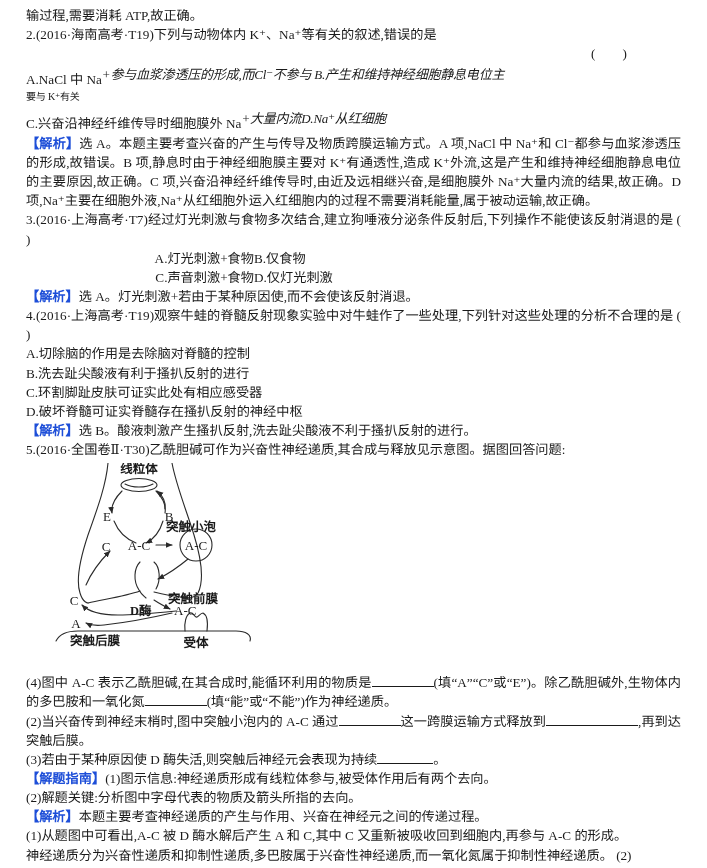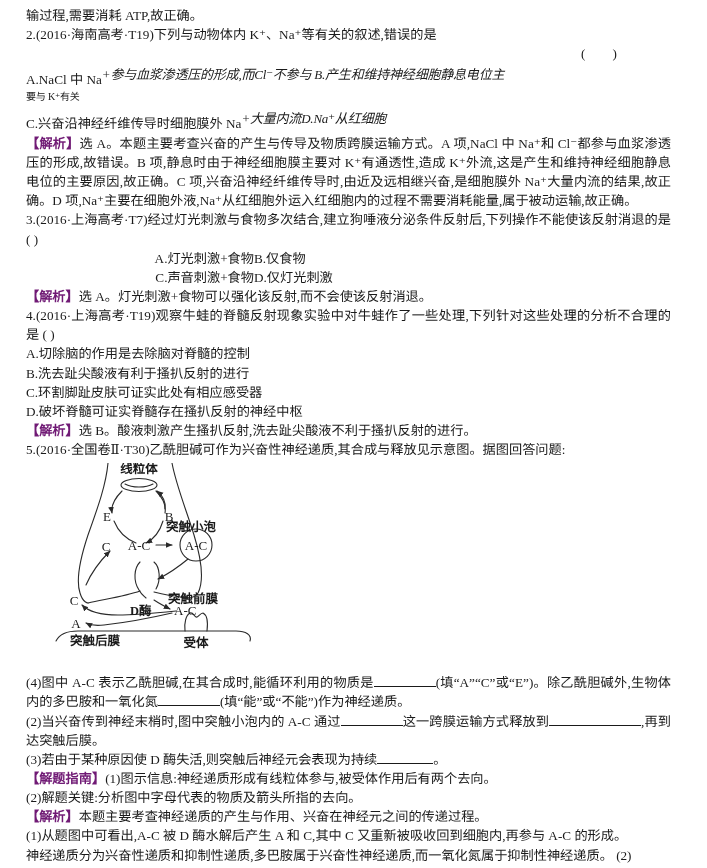--- a/index.html
+++ b/index.html
@@ -16,35 +16,35 @@
     color: #1a1a1a;
     font-size: 13.2px;
     line-height: 1.45;
     position: relative;
   }
   .page {
     position: relative;
     width: 707px;
     height: 868px;
     box-sizing: border-box;
-    padding: 6px 36px 0 26px;
+    padding: 6px 26px 0 26px;
   }
   .ln {
     margin: 0;
     white-space: pre-wrap;
     text-align: justify;
     text-justify: inter-ideograph;
   }
   .para {
     margin: 0;
     text-align: justify;
     text-justify: inter-ideograph;
   }
   .tag-analysis {
-    color: #701a75;
+    color: #1d4ed8;
     font-weight: 700;
   }
   .tiny {
     font-size: 13px;
     letter-spacing: -0.2px;
     vertical-align: super;
     font-style: italic;
   }
   .tiny2 {
     font-size: 10px;
@@ -113,21 +113,21 @@
 
   <div class="opt-row">
     <span class="opt-a">A.灯光刺激+食物</span>
     <span>B.仅食物</span>
   </div>
   <div class="opt-row">
     <span class="opt-a">C.声音刺激+食物</span>
     <span>D.仅灯光刺激</span>
   </div>
 
-  <p class="para"><span class="tag-analysis">【解析】</span><span>选 A。灯光刺激+食物可以强化该反射,而不会使该反射消退。</span></p>
+  <p class="para"><span class="tag-analysis">【解析】</span><span>选 A。灯光刺激+若由于某种原因使,而不会使该反射消退。</span></p>
 
   <p class="para">4.(2016·上海高考·T19)观察牛蛙的脊髓反射现象实验中对牛蛙作了一些处理,下列针对这些处理的分析不合理的是   (    )</p>
   <p class="ln">A.切除脑的作用是去除脑对脊髓的控制</p>
   <p class="ln">B.洗去趾尖酸液有利于搔扒反射的进行</p>
   <p class="ln">C.环割脚趾皮肤可证实此处有相应感受器</p>
   <p class="ln">D.破坏脊髓可证实脊髓存在搔扒反射的神经中枢</p>
 
   <p class="para"><span class="tag-analysis">【解析】</span><span>选 B。酸液刺激产生搔扒反射,洗去趾尖酸液不利于搔扒反射的进行。</span></p>
 
   <p class="para">5.(2016·全国卷Ⅱ·T30)乙酰胆碱可作为兴奋性神经递质,其合成与释放见示意图。据图回答问题:</p>

